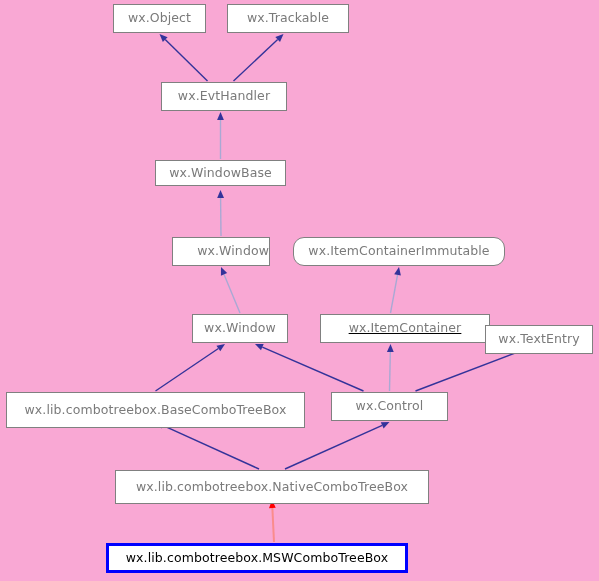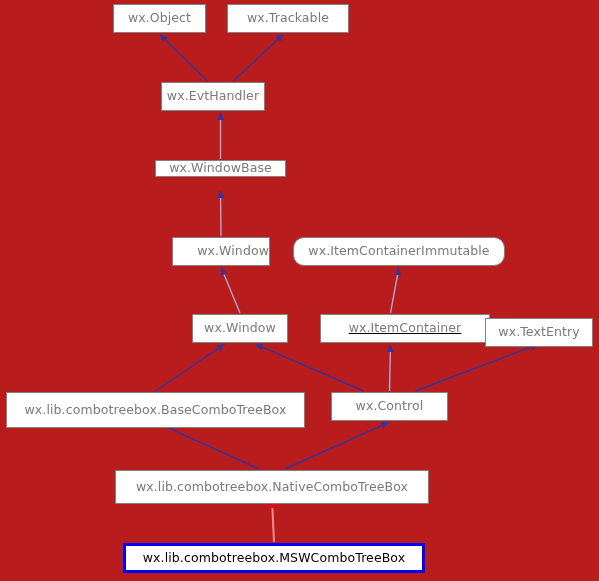--- a/index.html
+++ b/index.html
@@ -8,21 +8,21 @@
     padding: 0;
     background: #ffffff;
   }
   body {
     font-family: "DejaVu Sans", "Liberation Sans", sans-serif;
   }
   #diagram {
     position: relative;
     width: 599px;
     height: 581px;
-    background: #b91c1c;
+    background: #f9a8d4;
     overflow: hidden;
   }
   #edge-layer {
     position: absolute;
     left: 0;
     top: 0;
     width: 599px;
     height: 581px;
     pointer-events: none;
   }
@@ -111,47 +111,47 @@
         <polygon points="272,500 275.77667286358667,507.82922359378296 268.9843695270605,508.152666609808" fill="#ff0000"></polygon>
       </g>
     </svg>
   <div id="node-layer">
       <div class="node" style="left: 113px; top: 4px; width: 93px; height: 29px;">
         <span class="node-label">wx.Object</span>
       </div>
       <div class="node" style="left: 227px; top: 4px; width: 122px; height: 29px;">
         <span class="node-label">wx.Trackable</span>
       </div>
-      <div class="node" style="left: 161px; top: 82px; width: 104px; height: 29px;">
+      <div class="node" style="left: 161px; top: 82px; width: 126px; height: 29px;">
         <span class="node-label">wx.EvtHandler</span>
       </div>
-      <div class="node" style="left: 155px; top: 160px; width: 131px; height: 17px;">
+      <div class="node" style="left: 155px; top: 160px; width: 131px; height: 26px;">
         <span class="node-label">wx.WindowBase</span>
       </div>
       <div class="node" style="left: 172px; top: 237px; width: 98px; height: 29px; justify-content: flex-end;">
         <span class="node-label">wx.Window</span>
       </div>
       <div class="node" style="left: 293px; top: 237px; width: 212px; height: 29px; border-radius: 11px;">
         <span class="node-label">wx.ItemContainerImmutable</span>
       </div>
       <div class="node" style="left: 192px; top: 314px; width: 96px; height: 29px;">
         <span class="node-label">wx.Window</span>
       </div>
       <div class="node" style="left: 320px; top: 314px; width: 170px; height: 29px; text-decoration: underline;">
         <span class="node-label">wx.ItemContainer</span>
       </div>
-      <div class="node" style="left: 485px; top: 318px; width: 108px; height: 29px;">
+      <div class="node" style="left: 485px; top: 325px; width: 108px; height: 29px;">
         <span class="node-label">wx.TextEntry</span>
       </div>
       <div class="node" style="left: 6px; top: 392px; width: 299px; height: 36px; text-align: right;">
         <span class="node-label">wx.lib.combotreebox.BaseComboTreeBox</span>
       </div>
       <div class="node" style="left: 331px; top: 392px; width: 117px; height: 29px;">
         <span class="node-label">wx.Control</span>
       </div>
       <div class="node" style="left: 115px; top: 470px; width: 314px; height: 34px;">
         <span class="node-label">wx.lib.combotreebox.NativeComboTreeBox</span>
       </div>
-      <div class="node highlight" style="left: 123px; top: 543px; width: 302px; height: 30px;">
+      <div class="node highlight" style="left: 106px; top: 543px; width: 302px; height: 30px;">
         <span class="node-label">wx.lib.combotreebox.MSWComboTreeBox</span>
       </div>
     </div>
 </div>
 
 </body></html>

